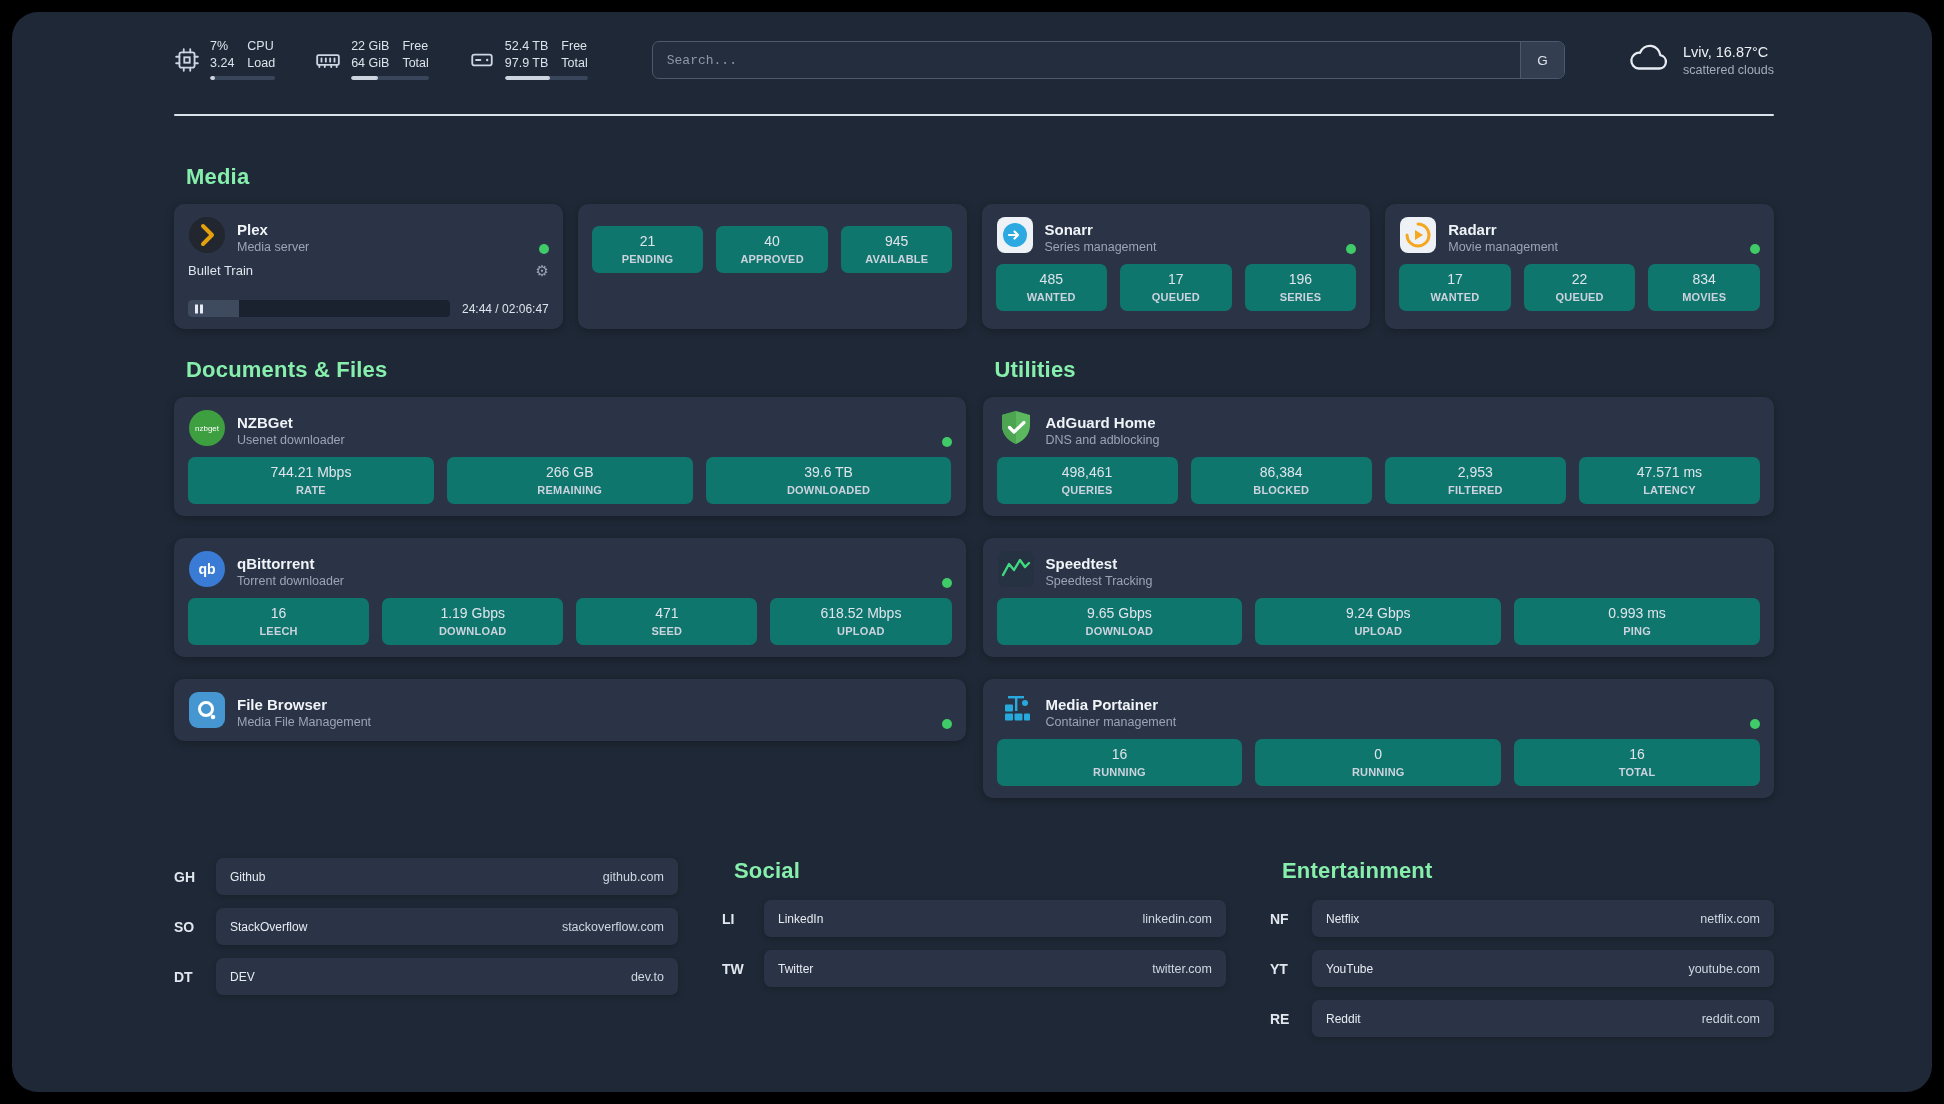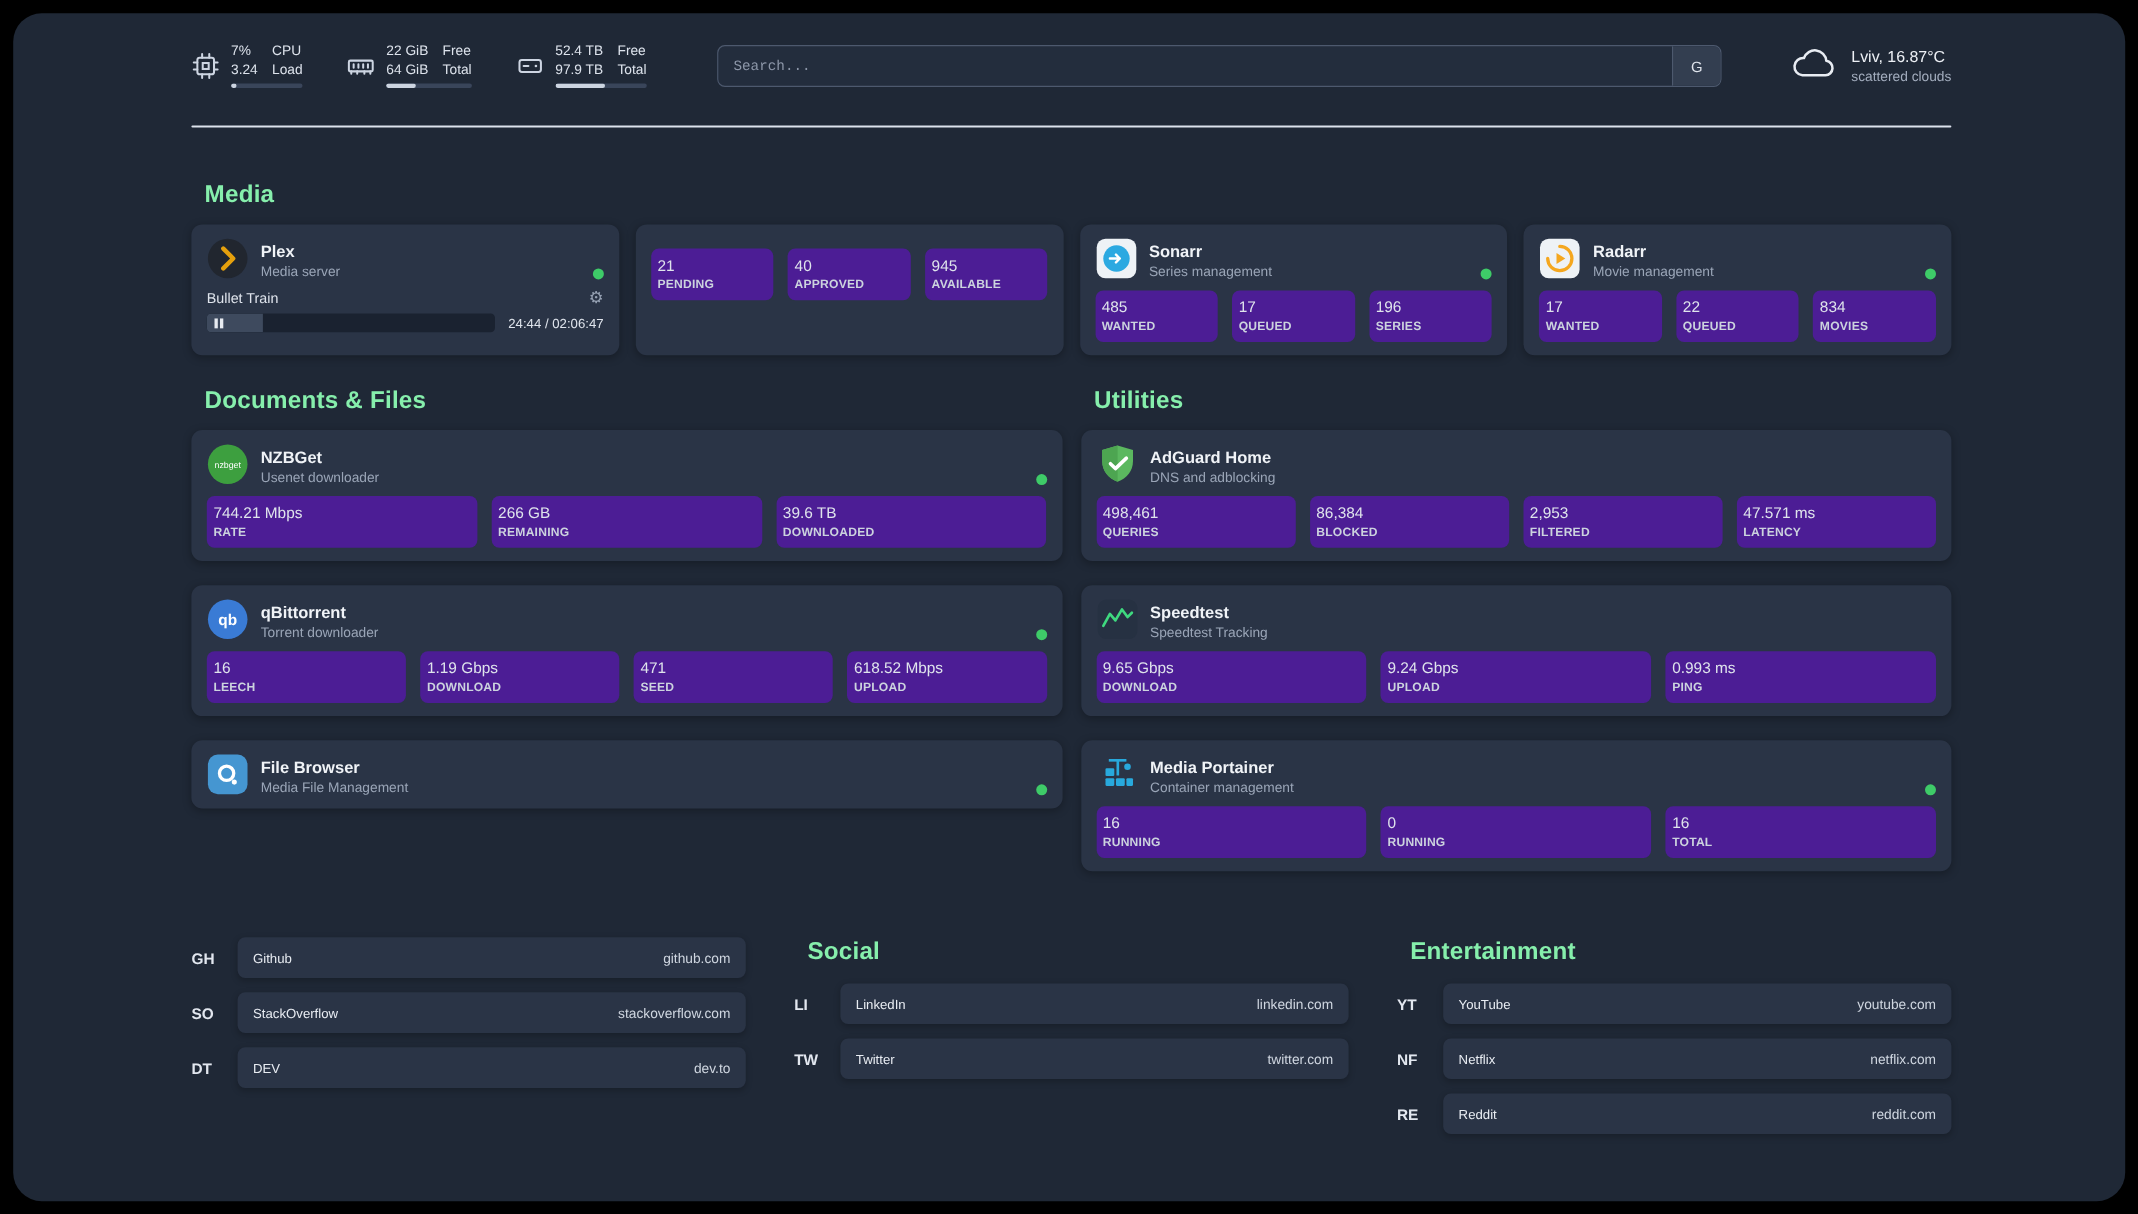--- a/index.html
+++ b/index.html
@@ -46,29 +46,29 @@
     box-shadow:0 2px 8px rgba(0,0,0,.28); cursor:pointer; }
   .card-hd { display:flex; align-items:flex-end; gap:11px; }
   .app-icon { width:38px; height:38px; flex:none; }
   .app-icon svg { width:100%; height:100%; display:block; }
   .hd-text { display:flex; flex-direction:column; gap:2px; }
   .app-name { font-size:15px; font-weight:700; color:#f0f3f7; }
   .app-sub { font-size:12.5px; color:#9aa5b7; }
   .dot { width:10px; height:10px; border-radius:50%; background:#3ecb68; margin-left:auto; flex:none; }
 
   .tiles { display:flex; gap:13px; margin-top:10px; }
-  .tile { flex:1; background:#4c1d95; border-radius:7px; padding:7px 6px 8px; text-align:left; }
+  .tile { flex:1; background:#0f766e; border-radius:7px; padding:7px 6px 8px; text-align:center; }
   .tile-value { font-size:14px; color:#dfe4ec; }
   .tile-label { font-size:11px; font-weight:700; color:#ccd3de; margin-top:4px; letter-spacing:.2px; }
 
   
   .np-title-row { display:flex; align-items:center; margin-top:9px; }
   .np-title { font-size:13px; color:#dfe4ec; }
   .gear { margin-left:auto; color:#97a2b4; font-size:15px; cursor:pointer; line-height:1; }
-  .np-bar-row { display:flex; align-items:center; gap:12px; margin-top:7px; }
+  .np-bar-row { display:flex; align-items:center; gap:12px; margin-top:22px; }
   .np-bar { flex:1; height:17px; background:#1a2230; border-radius:4px; position:relative; overflow:hidden; cursor:pointer; }
   .np-fill { position:absolute; left:0; top:0; bottom:0; background:#3e4a5e; }
   .pause { position:absolute; left:7px; top:50%; transform:translateY(-50%); display:flex; gap:2.5px; cursor:pointer; }
   .pause i { width:2.5px; height:9px; background:#e8ecf2; display:block; }
   .np-time { font-size:12px; color:#dfe4ec; white-space:nowrap; }
 
   .two-col { display:grid; grid-template-columns:1fr 1fr; gap:17px; margin-top:28px; }
   .two-col h2 { margin-bottom:14px; }
   .col-stack { display:flex; flex-direction:column; gap:22px; }
 
@@ -530,34 +530,34 @@
               <span class="bm-name">Twitter</span>
               <span class="bm-url">twitter.com</span>
             </div>
           </div>
         </div>
     </div>
     <div>
       <h2 class="section">Entertainment</h2>
       <div class="bm-rows">
           <div class="bm-row">
+            <span class="bm-abbr">NF</span>
+            <div class="bm-pill">
+              <span class="bm-name">Netflix</span>
+              <span class="bm-url">netflix.com</span>
+            </div>
+          </div>
+          <div class="bm-row">
             <span class="bm-abbr">YT</span>
             <div class="bm-pill">
               <span class="bm-name">YouTube</span>
               <span class="bm-url">youtube.com</span>
             </div>
           </div>
           <div class="bm-row">
-            <span class="bm-abbr">NF</span>
-            <div class="bm-pill">
-              <span class="bm-name">Netflix</span>
-              <span class="bm-url">netflix.com</span>
-            </div>
-          </div>
-          <div class="bm-row">
             <span class="bm-abbr">RE</span>
             <div class="bm-pill">
               <span class="bm-name">Reddit</span>
               <span class="bm-url">reddit.com</span>
             </div>
           </div>
         </div>
     </div>
   </div>
 

